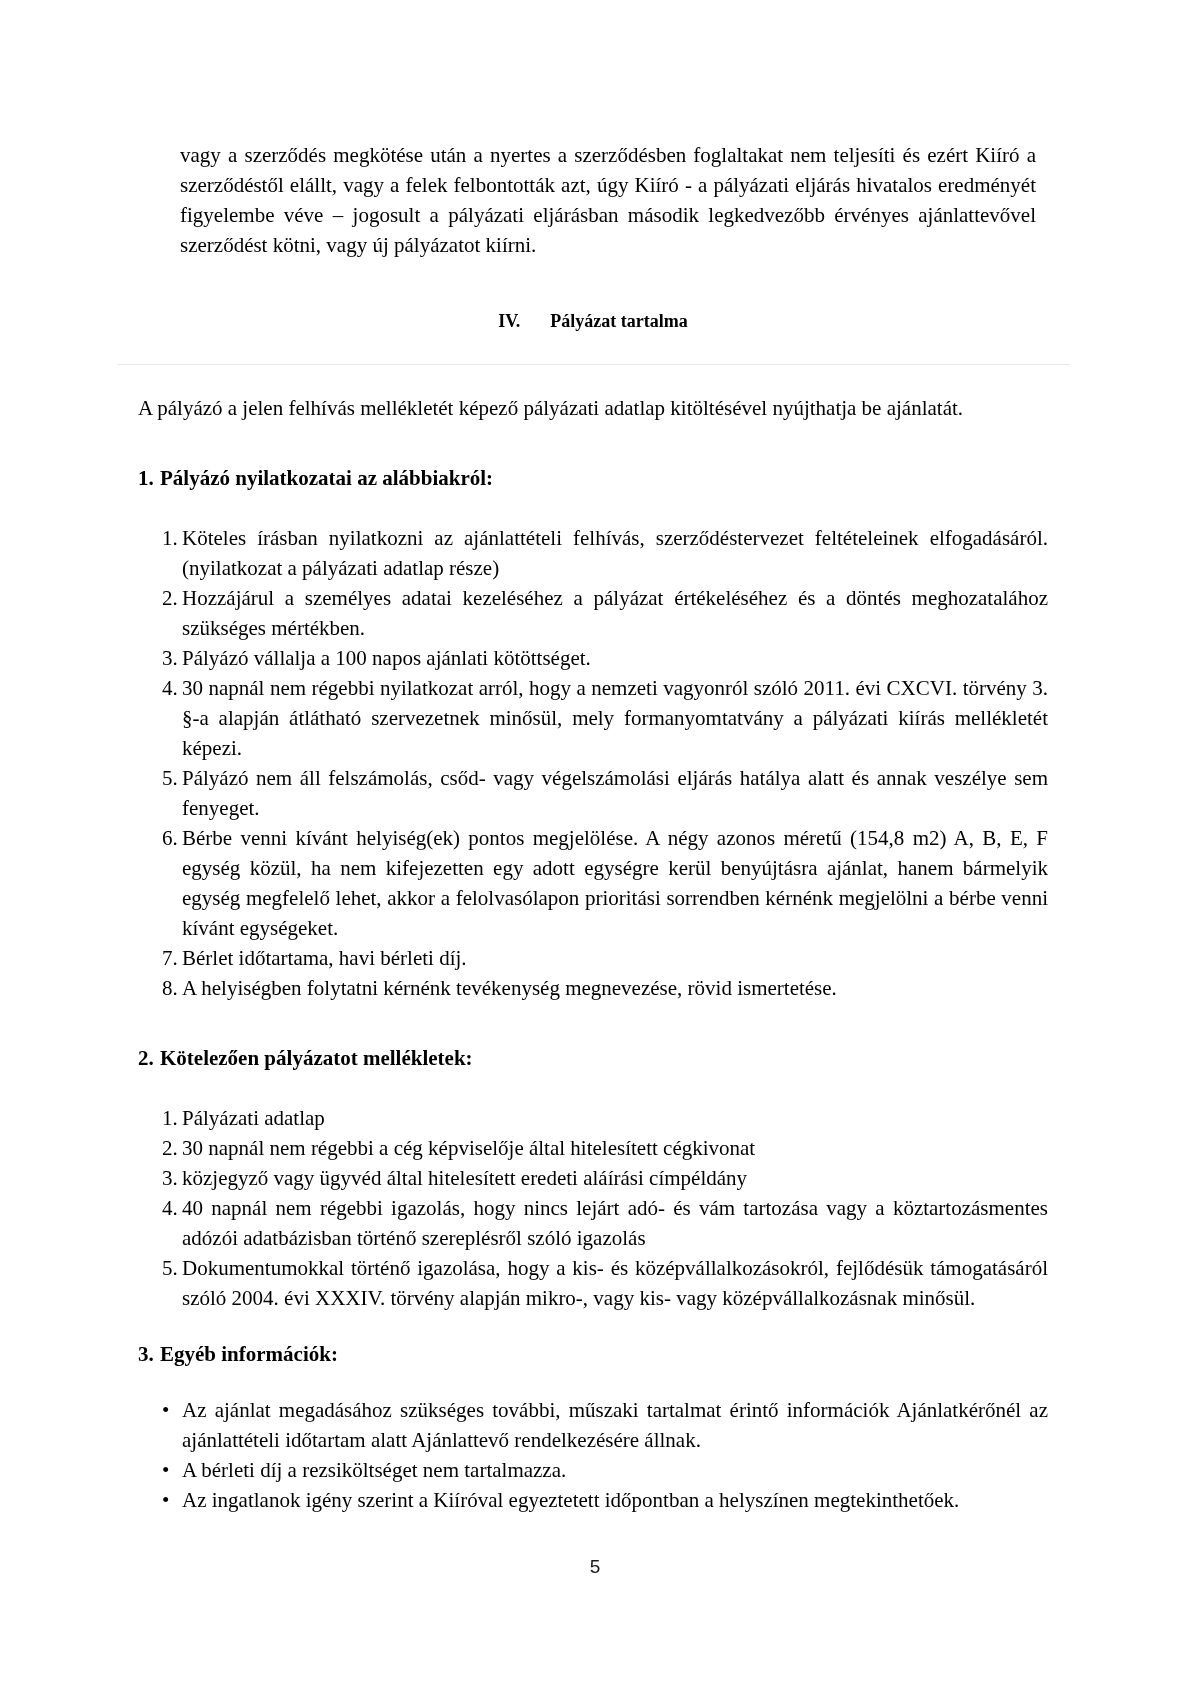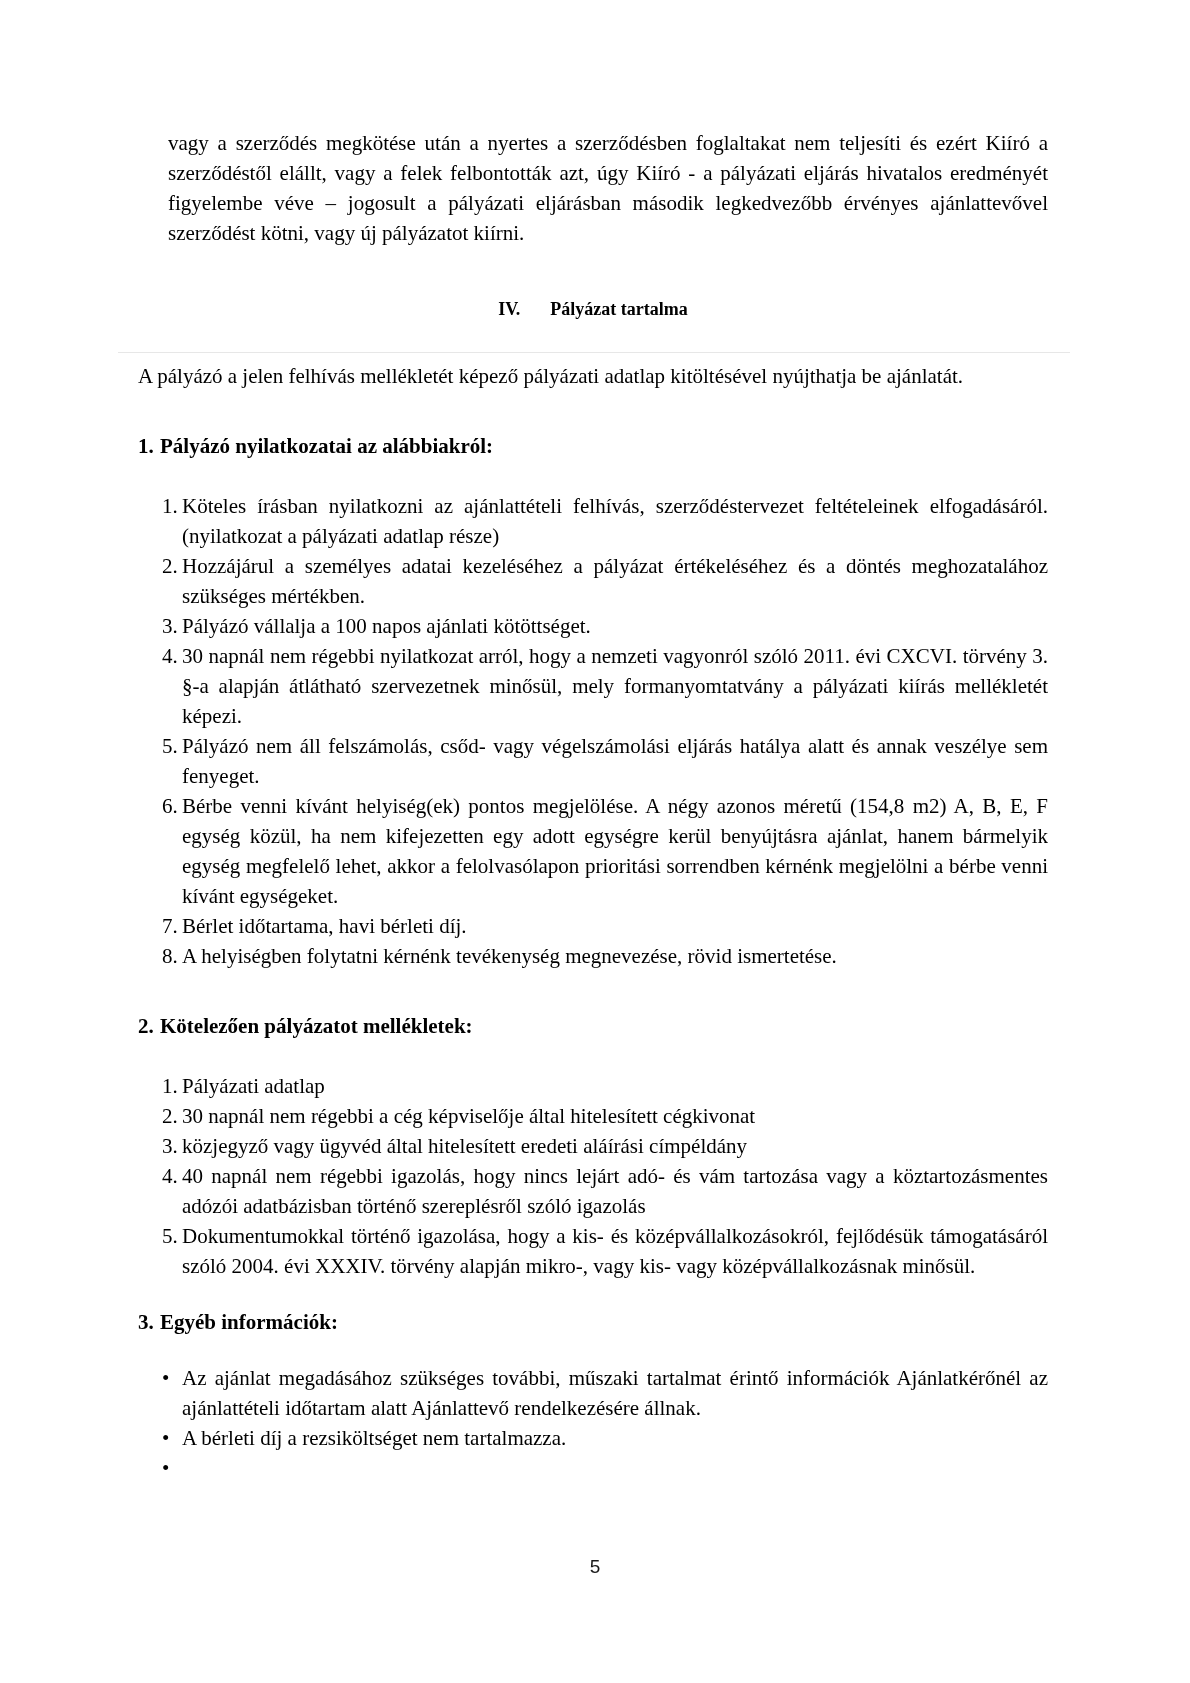--- a/index.html
+++ b/index.html
@@ -11,21 +11,21 @@
     color: #000000;
     font-family: "Liberation Serif", "DejaVu Serif", serif;
     font-size: 21px;
     line-height: 30px;
     overflow: hidden;
     margin: 0 auto;
   }
   .content { padding: 128px 142px 0 138px; }
 
   .intro {
-    margin: 0;
+    margin: 12px;
     padding-left: 30px;
     text-align: justify;
   }
 
   .chapter {
     margin: 44px 0 0 0;
     text-align: center;
     font-size: 18px;
     line-height: 34px;
     font-weight: bold;
@@ -33,21 +33,21 @@
   .chapter .numeral { margin-right: 30px; }
 
   .divider {
     border: none;
     border-top: 1px solid #e7e7e7;
     margin: 26px -22px 0 -20px;
     height: 0;
   }
 
   .lead {
-    margin: 8px 0 0 0;
+    margin: 28px 0 0 0;
     text-align: justify;
   }
 
   .sec-h {
     margin: 40px 0 0 0;
     position: relative;
     padding-left: 22px;
     font-size: 21px;
     line-height: 30px;
     font-weight: bold;
@@ -174,19 +174,20 @@
       <div class="li">
         <span class="marker">•</span>
         <span>Az ajánlat megadásához szükséges további, műszaki tartalmat érintő információk Ajánlatkérőnél az ajánlattételi időtartam alatt Ajánlattevő rendelkezésére állnak.</span>
       </div>
       <div class="li">
         <span class="marker">•</span>
         <span>A bérleti díj a rezsiköltséget nem tartalmazza.</span>
       </div>
       <div class="li">
         <span class="marker">•</span>
+        <span>Az ingatlanok igény szerint a Kiíróval egyeztetett időpontban a helyszínen megtekinthetőek.</span>
       </div>
     </div>
 
   </div>
 
   <div class="page-num">5</div>
 </div>
 
 </body></html>

